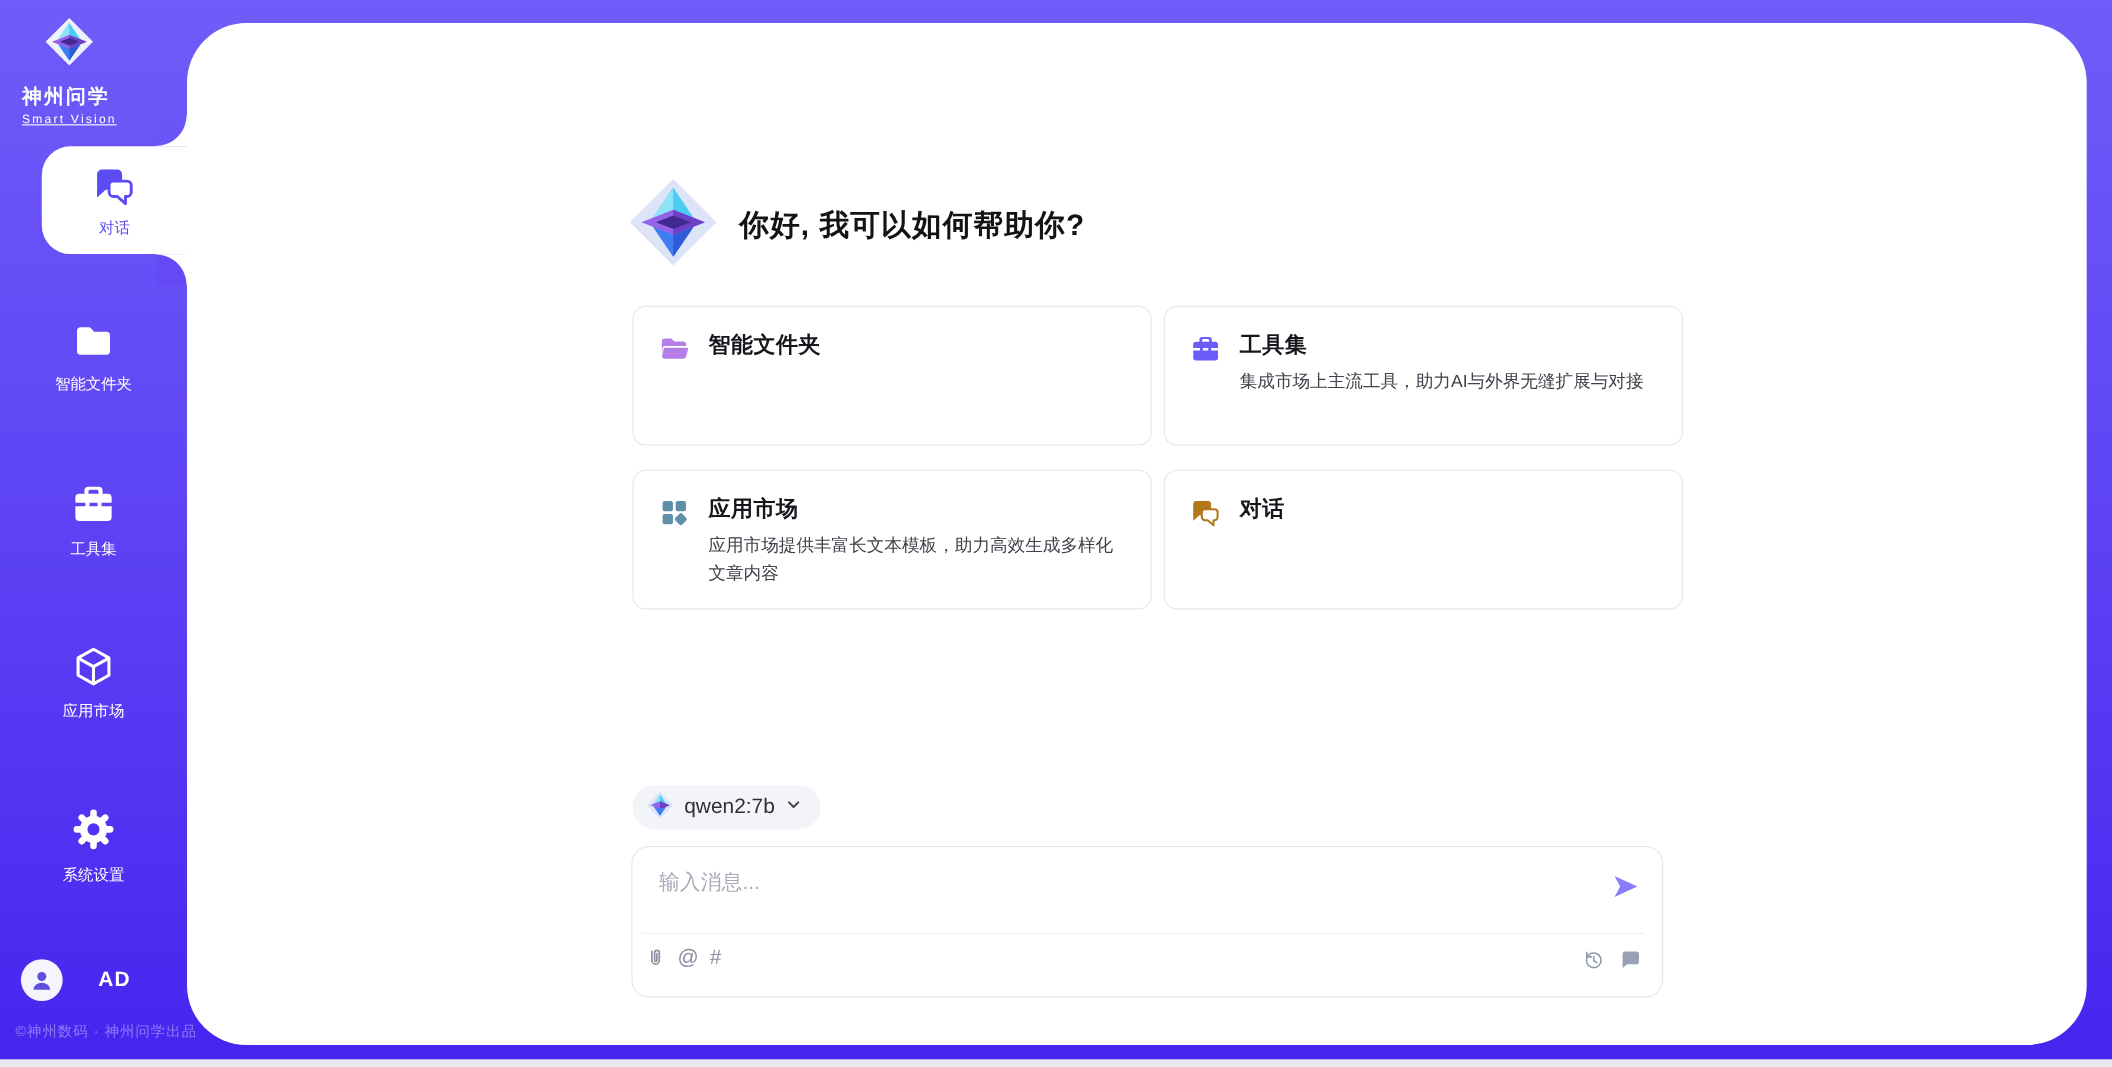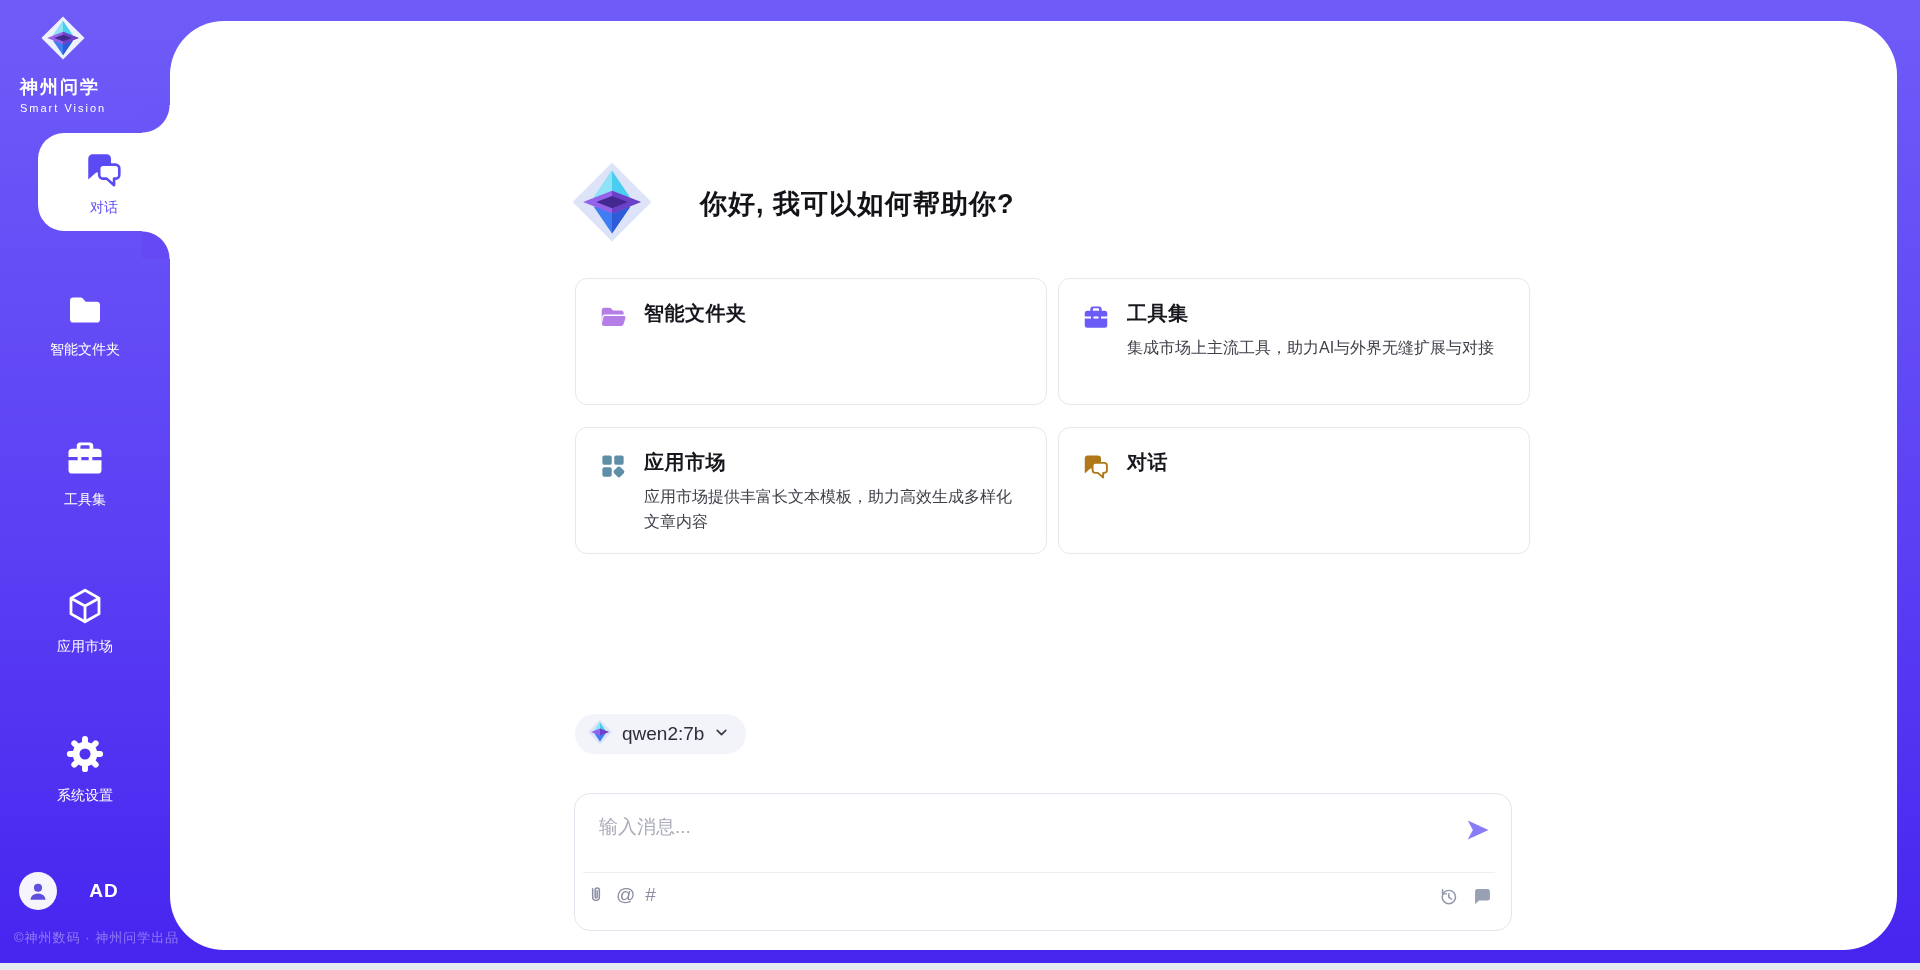--- a/index.html
+++ b/index.html
@@ -13,21 +13,21 @@
   .main { position:absolute; left:170px; top:21px; width:1727px; height:929px;
           background:#ffffff; border-radius:54px; }
 
   .bottom-edge { position:absolute; left:0; bottom:0; width:1920px; height:7px;
                  background:#e7e9f1; }
 
   
   .brand { position:absolute; left:20px; top:15px; display:flex; align-items:center; gap:10px;flex-direction:column; }
   .brand-text { display:flex; flex-direction:column; gap:3px; }
   .brand-name { color:#fff; font-size:18px; font-weight:700; letter-spacing:2px; }
-  .brand-sub  { color:#fff; font-size:11px; letter-spacing:2px; }
+  .brand-sub  { color:#fff; font-size:11px; letter-spacing:2px;text-decoration:underline; }
 
   .nav-tab { position:absolute; left:38px; top:133px; width:132px; height:98px;
              background:#fff; border-radius:26px 0 0 26px; display:flex;
              flex-direction:column; align-items:center; justify-content:center;
              gap:6px; color:#5b4bf5; font-size:14px; cursor:pointer; z-index:3; }
   .fillet { position:absolute; width:28px; height:28px; z-index:3; }
   .fillet-top { left:142px; top:105px;
     background:radial-gradient(circle 28px at 0 0, #6a56f7 27px, #ffffff 28px); }
   .fillet-bottom { left:142px; top:231px;
     background:radial-gradient(circle 28px at 0 100%, #6449f5 27px, #ffffff 28px); }
@@ -43,41 +43,41 @@
   .avatar-circle { width:38px; height:38px; border-radius:50%; background:#f6f4fd;
                    display:flex; align-items:center; justify-content:center; }
   .user-name { color:#fff; font-size:19px; font-weight:600; letter-spacing:1px; }
 
   .side-footer { position:absolute; left:14px; top:929px; font-size:13px;
                  color:rgba(255,255,255,.38); letter-spacing:1px; white-space:nowrap; }
 
   
   .greeting { position:absolute; left:570px; top:160px; display:flex;
               align-items:center; gap:18px; }
-  .greeting h1 { font-size:27px; font-weight:700; color:#121217; letter-spacing:1px;margin-left:28px; }
+  .greeting h1 { font-size:27px; font-weight:700; color:#121217; letter-spacing:1px; }
 
   
   .cards { position:absolute; left:575px; top:278px; display:grid;
            grid-template-columns:472px 472px; column-gap:11px; row-gap:22px; }
   .card { height:127px; background:#fff; border:1px solid #e7e7ee; border-radius:12px;
           padding:21px 24px 18px 22px; display:flex; gap:14px; cursor:pointer; }
   .card-icon { width:32px; flex:0 0 32px; padding-top:2px; }
   .card-title { font-size:20px; font-weight:700; color:#16161d; margin-bottom:9px;
                 letter-spacing:.5px; }
   .card-desc { font-size:16px; color:#40404a; line-height:1.55; }
 
   
   .model-pill { position:absolute; left:575px; top:714px; height:40px;
                 border-radius:20px; background:#f3f4fa; display:flex;
                 align-items:center; gap:9px; padding:0 16px 0 12px; cursor:pointer; }
   .model-name { font-size:19px; color:#2e2e38; }
 
   
   .composer { position:absolute; left:574px; top:769px; width:938px; height:138px;
-              background:#fff; border:1.5px solid #e4e5ee; border-radius:16px;margin-top:24px; }
+              background:#fff; border:1.5px solid #e4e5ee; border-radius:16px; }
   .composer-input { position:absolute; left:24px; top:16px; width:780px; height:34px;
                     border:none; outline:none; font-size:19px; color:#333;
                     background:transparent; font-family:inherit; }
   .composer-input::placeholder { color:#a9abb8; }
   .send-btn { position:absolute; right:18px; top:22px; width:30px; height:30px;
               cursor:pointer; background:none; border:none; }
   .composer-divider { position:absolute; left:8px; right:16px; top:78px; height:1px;
                       background:#ededf3; }
   .tools-left { position:absolute; left:11px; top:90px; display:flex;
                 align-items:center; gap:10px; color:#8b8da0; }

